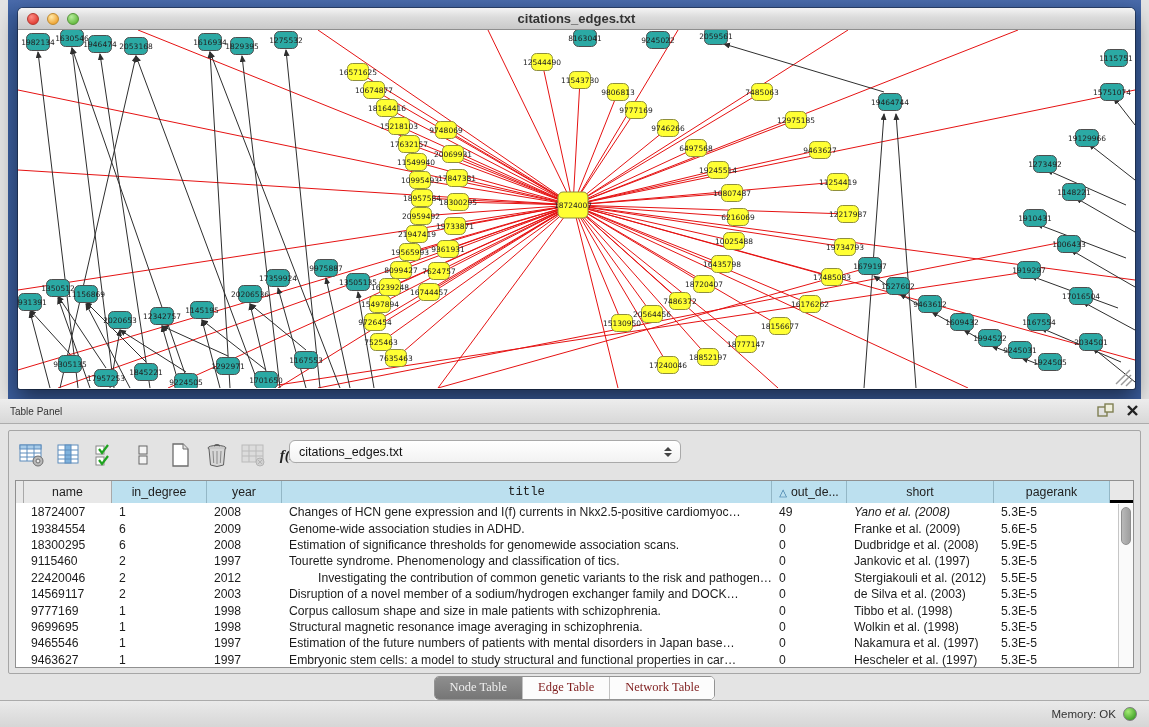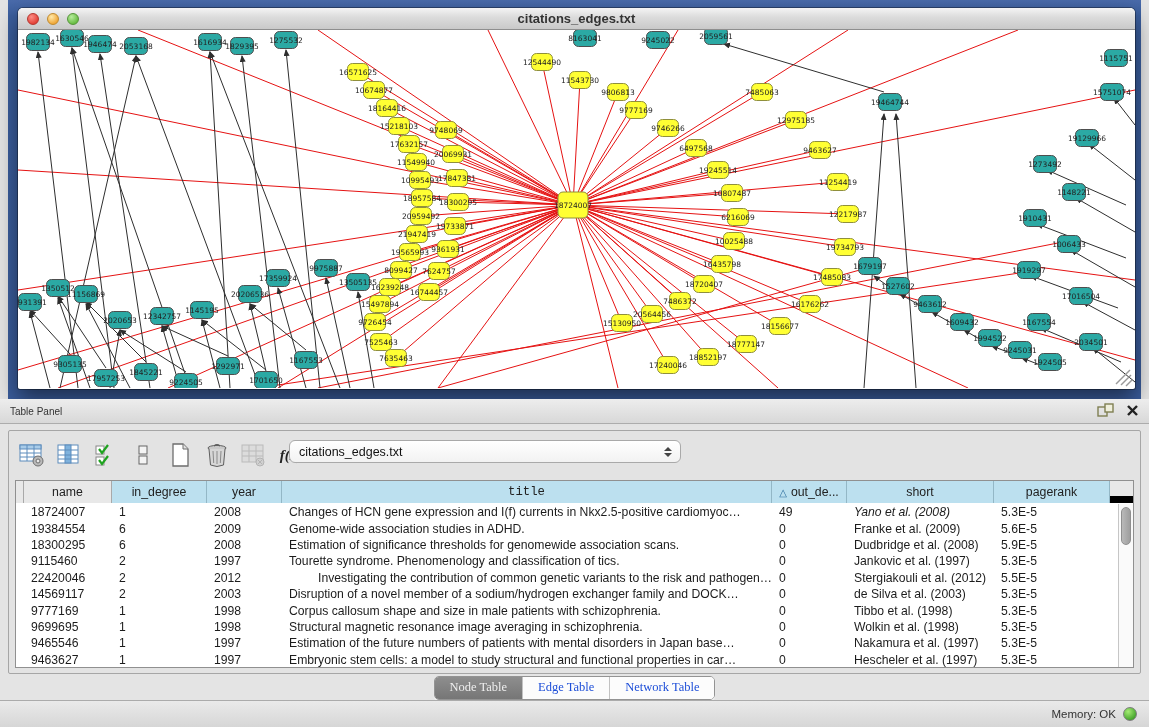--- a/index.html
+++ b/index.html
@@ -45,36 +45,36 @@
   .fx { font-family:"Liberation Serif", serif; font-style:italic; font-weight:bold; font-size:15px; color:#222; }
   .select { position:absolute; left:280px; top:9px; width:392px; height:23px; background:linear-gradient(180deg,#FFFFFF,#F2F2F2);
     border:1px solid #A9A9A9; border-radius:6px; display:flex; align-items:center; font-size:12.5px; color:#111; padding-left:9px; }
   .stepper { position:absolute; right:7px; top:4px; width:10px; height:14px; display:flex; flex-direction:column; align-items:center; justify-content:center; gap:2px;}
   .stepper i { width:0; height:0; border-left:4px solid transparent; border-right:4px solid transparent; }
   .stepper .up { border-bottom:4px solid #444; }
   .stepper .down { border-top:4px solid #444; }
 
   .table { position:absolute; left:6px; top:49px; width:1119px; height:188px; background:#fff;
     border:1px solid #909090; overflow:hidden; }
-  .thead { display:flex; height:22px; border-bottom:7px solid #000000; background:#E8E8E8; }
+  .thead { display:flex; height:22px; border-bottom:3px solid #000000; background:#E8E8E8; }
   .th { height:22px; display:flex; align-items:center; justify-content:center; font-size:12.3px; color:#222;
     border-right:1px solid #A9A9A9; background:#E8E8E8; overflow:hidden; flex:none; }
   .th.blue { background:#BCE0EF; border-right:1px solid #93B7C6; }
   .sort-tri { font-size:10px; color:#2E6E9E; margin-right:4px; }
   .tbody { position:absolute; left:0; top:23px; right:15px; bottom:0; }
   .tr { display:flex; height:16.4px; align-items:center; }
   .td { font-size:12.2px; color:#1C1C1C; padding-left:7px; white-space:nowrap; overflow:hidden; flex:none; }
   .vscroll { position:absolute; right:0; top:23px; bottom:0; width:15px; background:#FAFAFA; border-left:1px solid #C6C6C6; }
   .vthumb { position:absolute; left:2px; top:3px; width:10px; height:38px; border-radius:6px;
     background:linear-gradient(90deg,#B9B9B9,#9E9E9E); border:1px solid #8F8F8F; }
 
   .tabs { position:absolute; left:0; top:676px; width:1149px; display:flex; justify-content:center;font-family:Liberation Serif, serif; }
   .tabbar { display:flex; border:1px solid #939393; border-radius:5px; overflow:hidden;
     background:#FCFCFC; box-shadow:0 1px 1px rgba(255,255,255,.8); }
-  .tab { padding:3px 15px 4px 15px; font-size:12.5px; color:#1d4ed8; border-right:1px solid #C2C2C2; background:#FCFCFC; }
+  .tab { padding:3px 15px 4px 15px; font-size:12.5px; color:#7f1d1d; border-right:1px solid #C2C2C2; background:#FCFCFC; }
   .tab:last-child { border-right:none; }
   .tab.active { background:linear-gradient(180deg,#8E8E8E,#767676); color:#EFEFEF; }
 
   .statusbar { position:absolute; left:0; top:700px; width:1149px; height:27px;
     background:linear-gradient(180deg,#EAEAEA,#D6D6D6); border-top:1px solid #ABABAB;
     display:flex; align-items:center; justify-content:flex-end; }
   .statusbar .mem { font-size:11.5px; color:#333; margin-right:7px; }
   .status-dot { width:14px; height:14px; border-radius:50%; margin-right:12px;
     background:radial-gradient(circle at 35% 30%, #A5EC74, #44A42B 75%); border:1px solid #7D7D7D; }
 </style>

